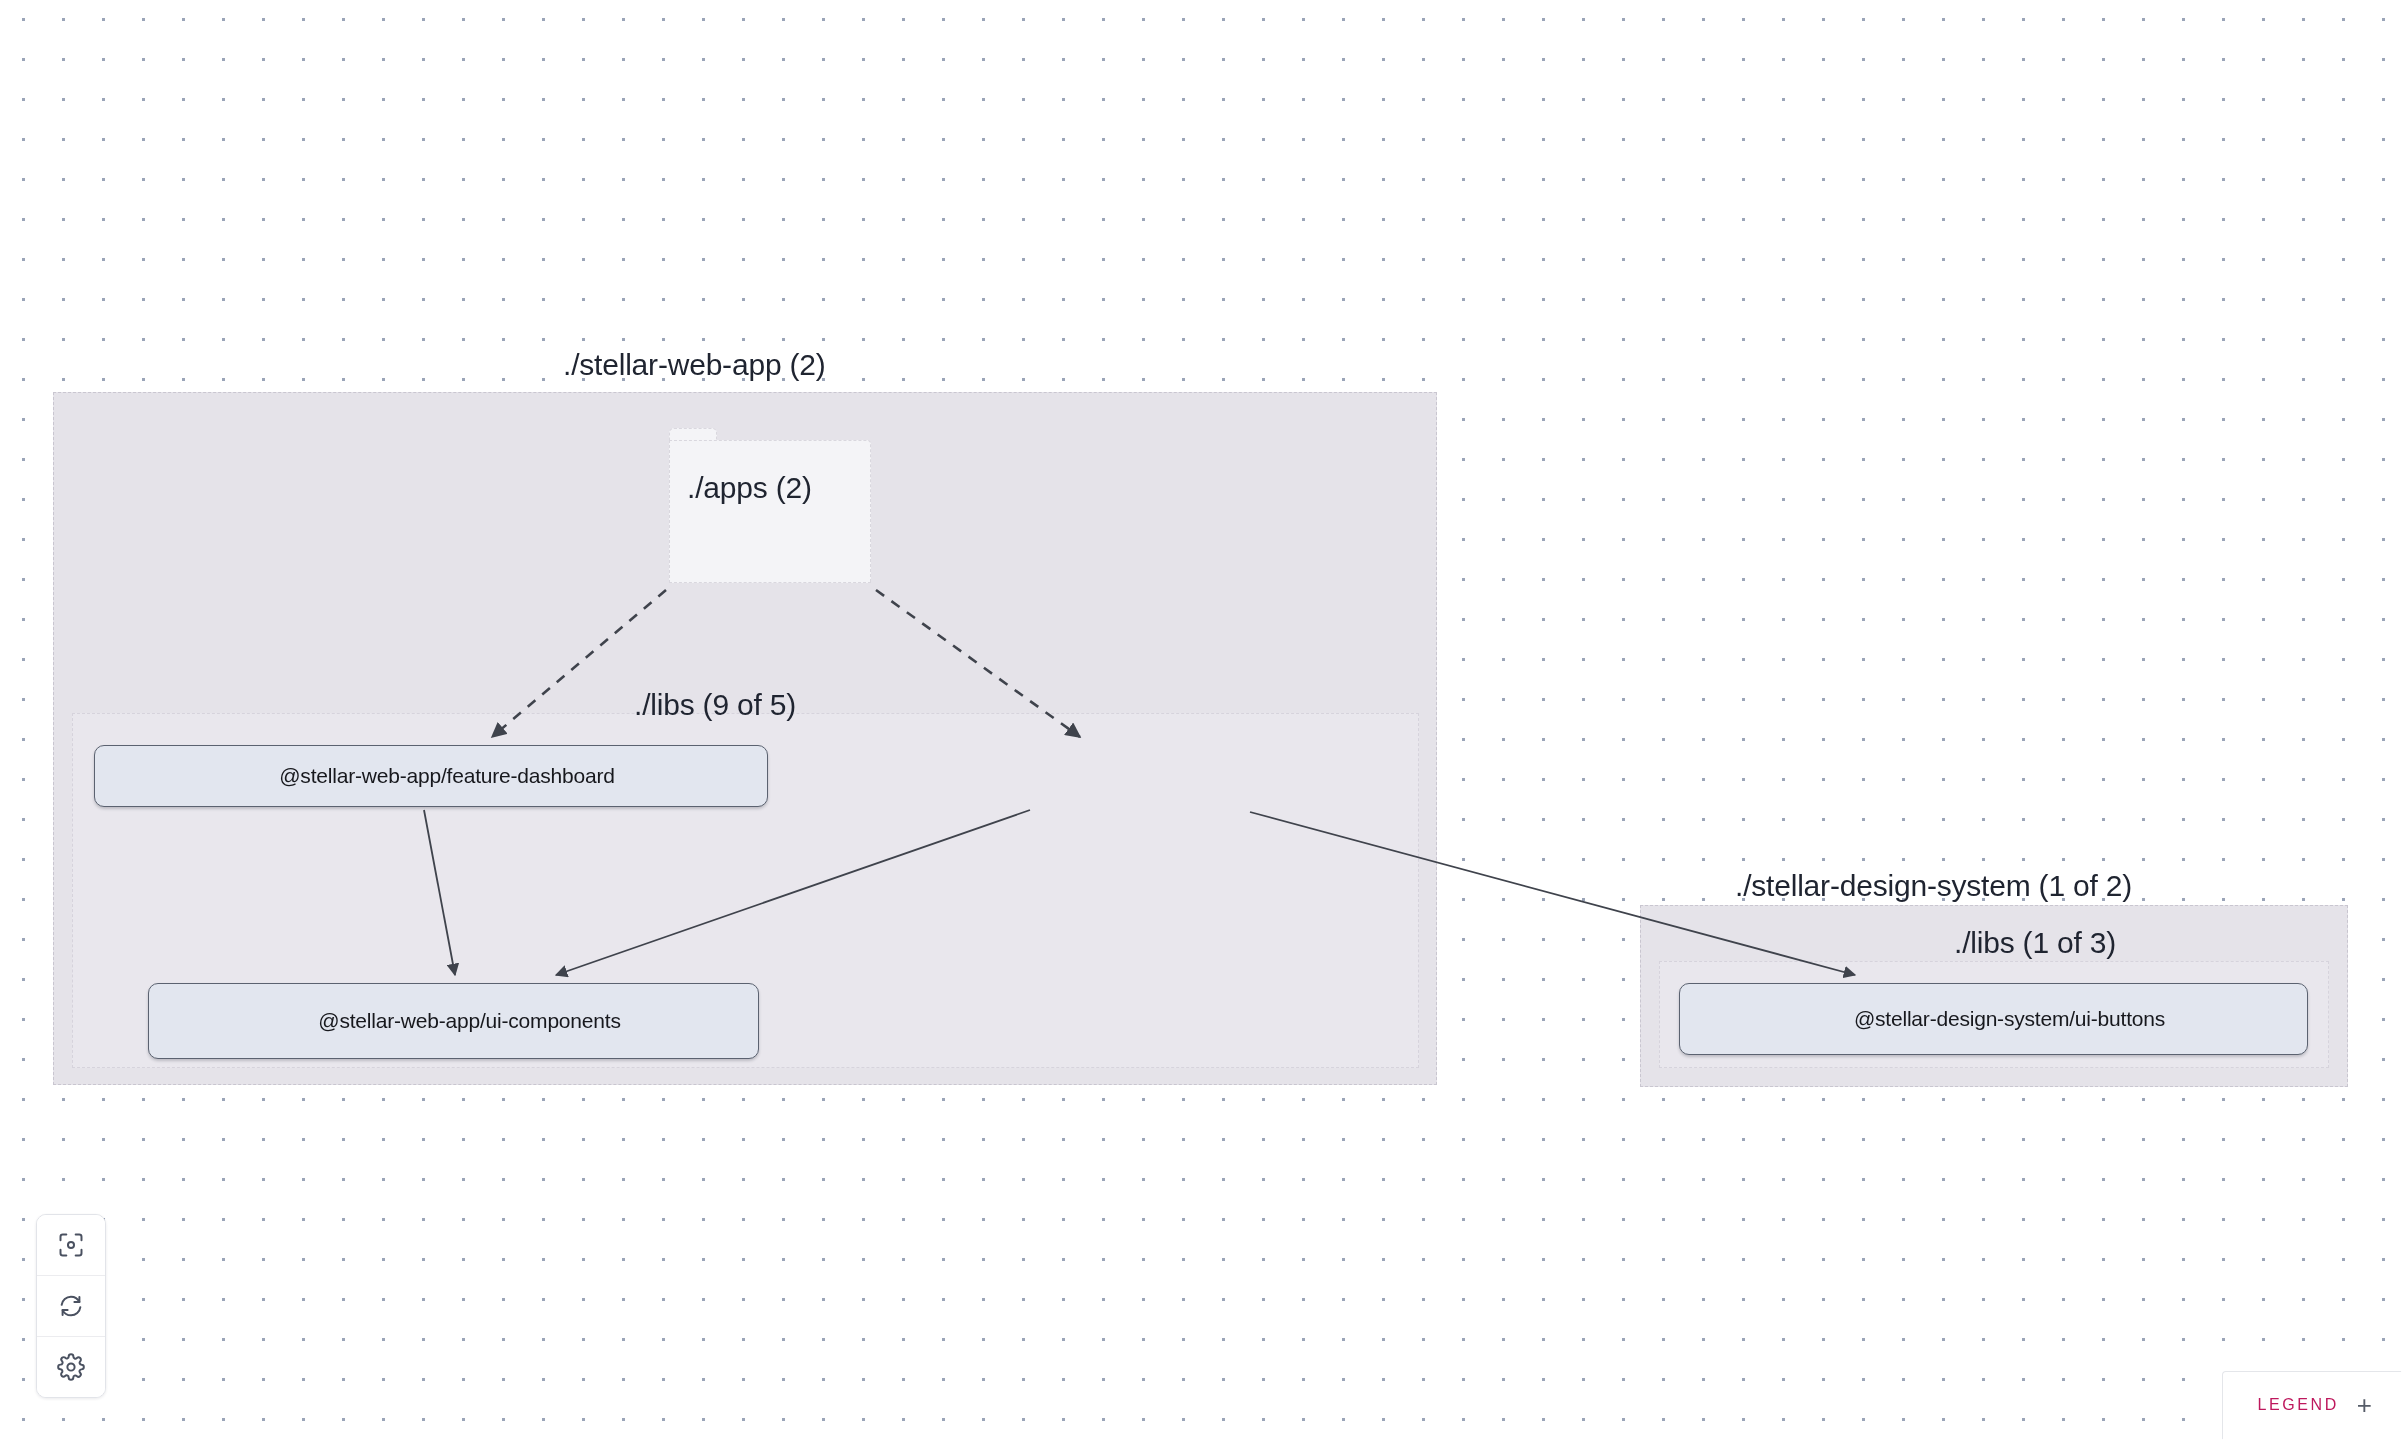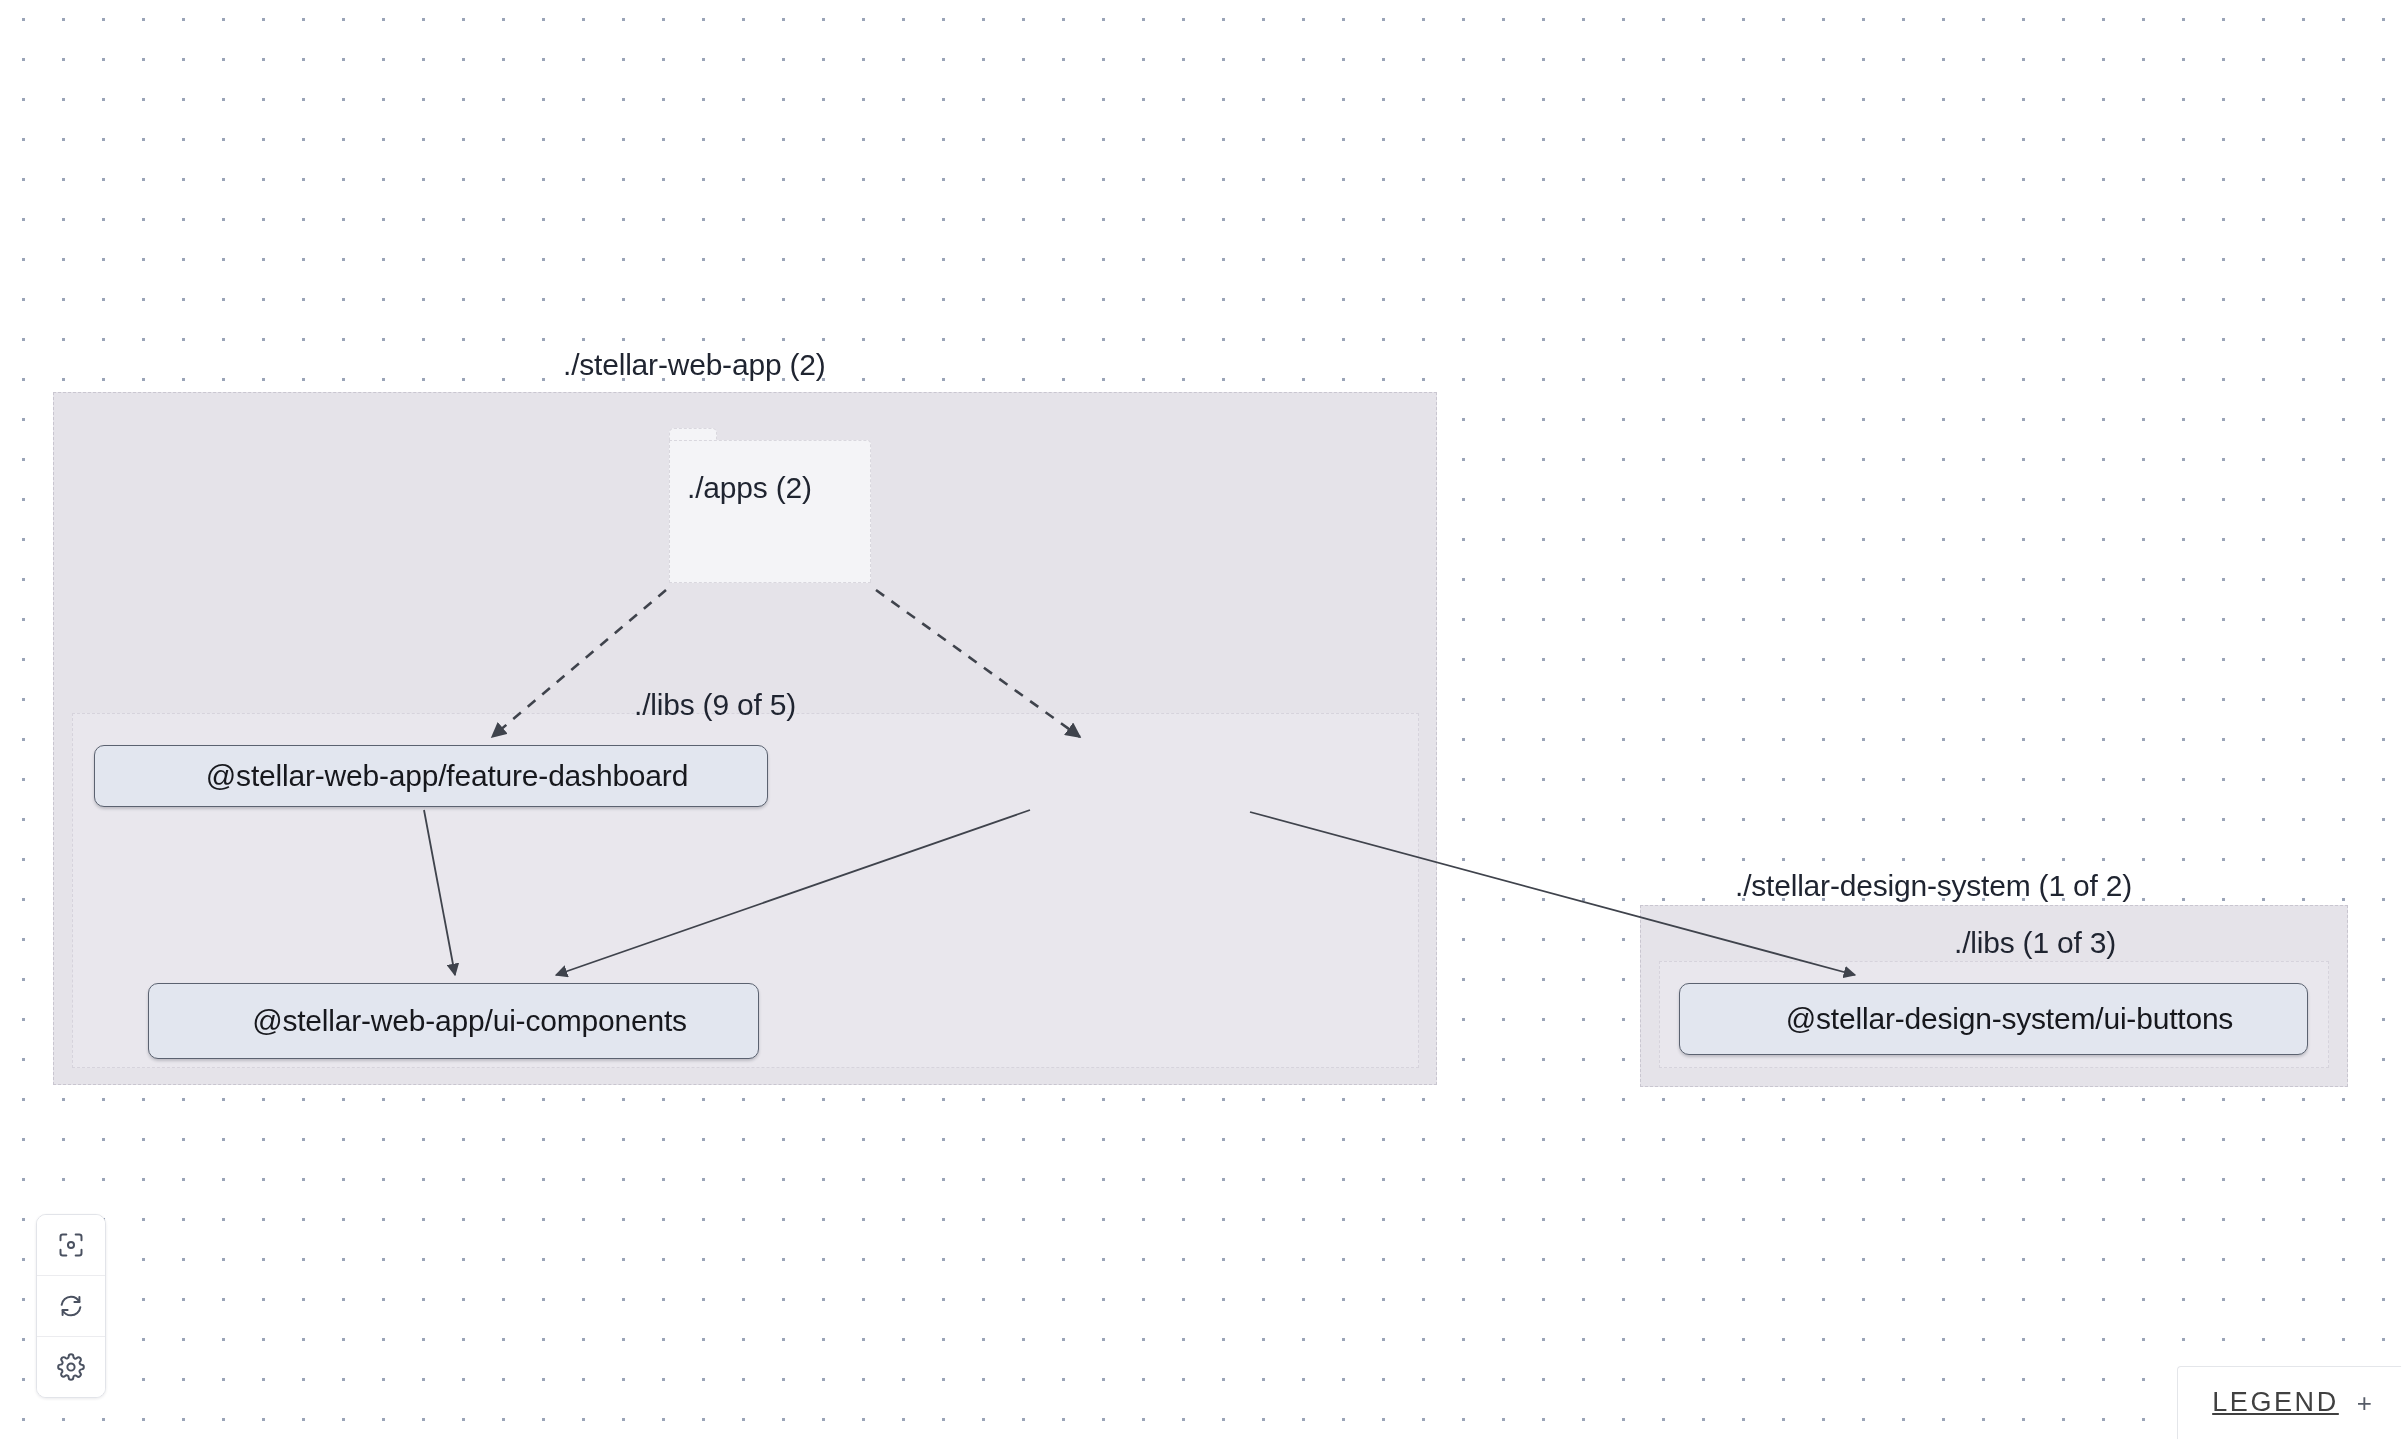--- a/index.html
+++ b/index.html
@@ -96,21 +96,21 @@
     border: 1.6px solid #5b6270;
     border-radius: 10px;
     box-sizing: border-box;
     display: flex;
     align-items: center;
     justify-content: center;
     box-shadow: 0 2px 3px rgba(30,35,50,0.22);
     cursor: pointer;
   }
   .node-label {
-    font-size: 30px;
+    font-size: 21px;
     color: #17181d;
     white-space: nowrap;
     letter-spacing: -0.2px;
     margin-left: 32px;
   }
 
   
   #edges {
     position: absolute;
     left: 0; top: 0;
@@ -157,24 +157,23 @@
     border-bottom: none;
     border-top-left-radius: 4px;
     padding: 20px 30px 22px 34px;
     display: flex;
     align-items: center;
     gap: 18px;
     cursor: pointer;
     z-index: 40;
   }
   #legend-text {
-    font-size: 27px;
+    font-size: 16px;
     letter-spacing: 2.6px;
-    color: #404040;
-    text-decoration: underline;
+    color: #be185d;
   }
   #legend-plus {
     font-size: 26px;
     color: #565c68;
     line-height: 1;
   }
 </style>
 </head>
 <body>
 

